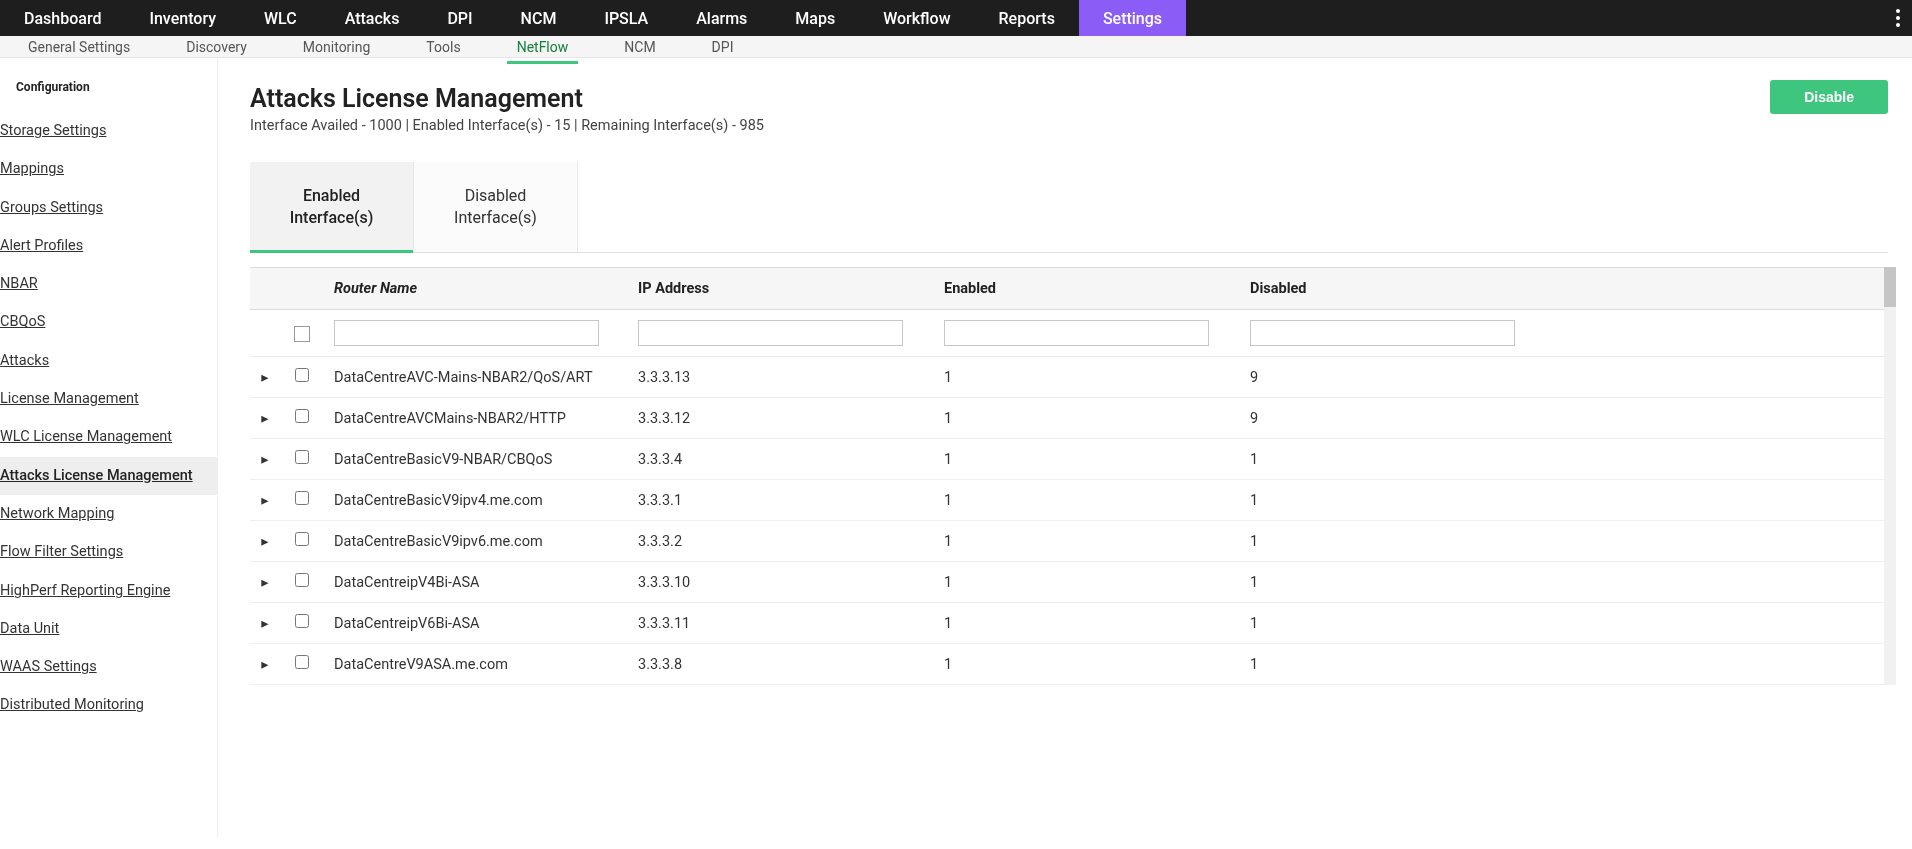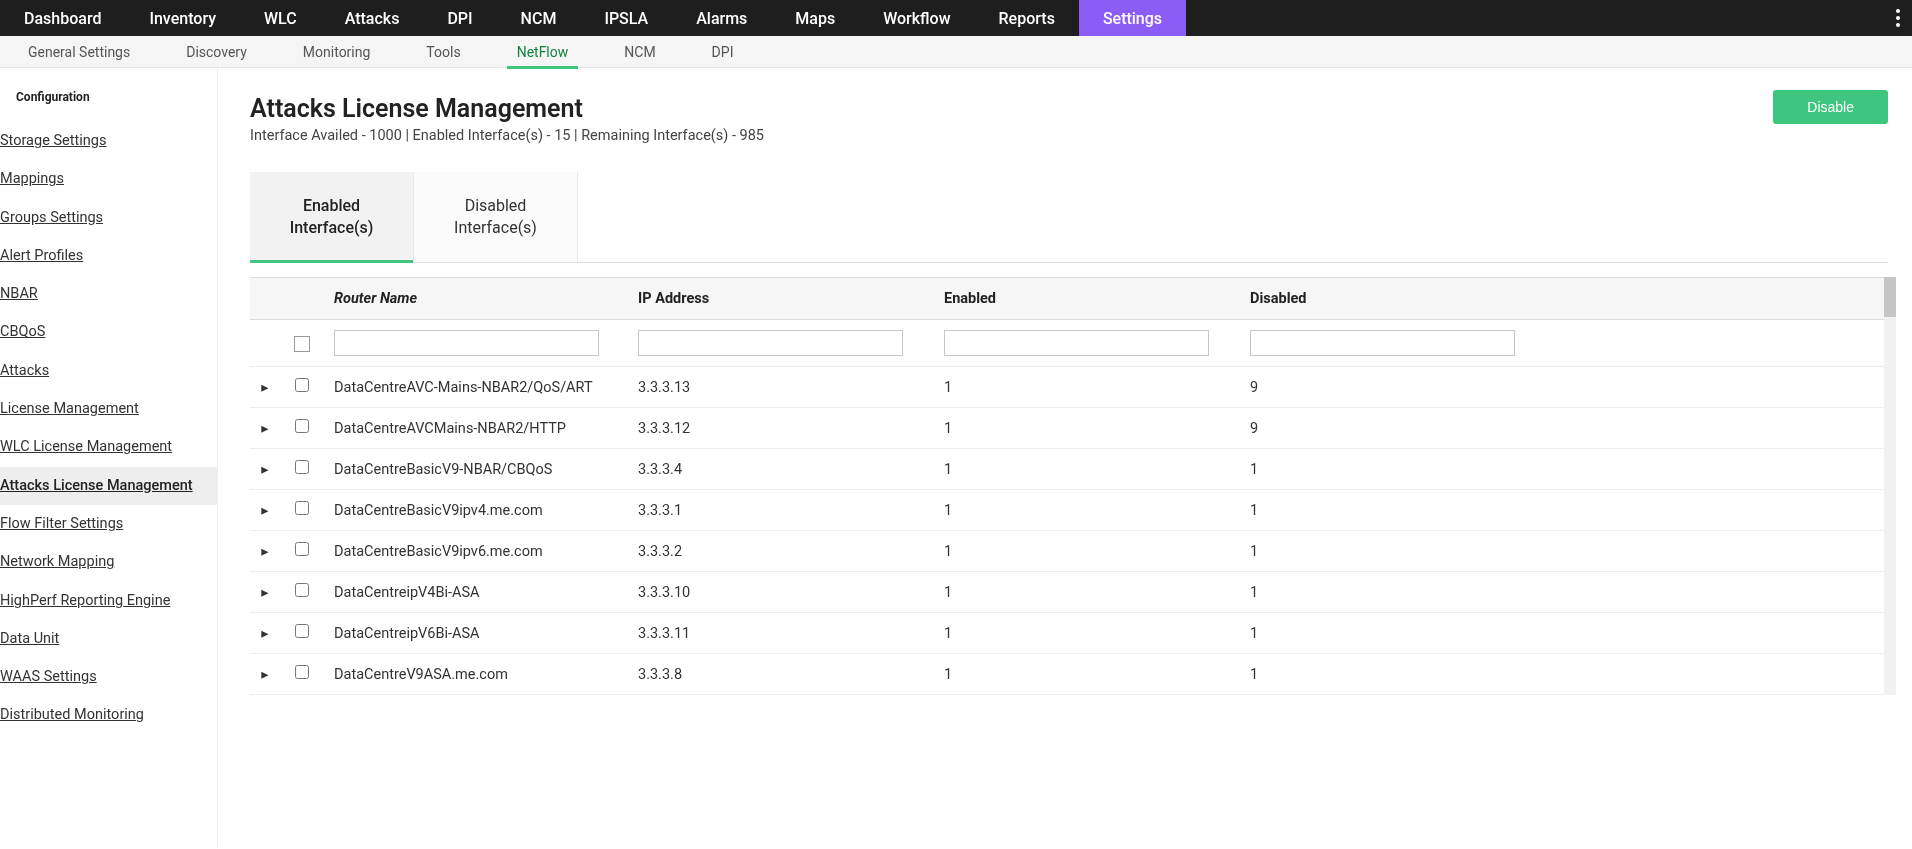--- a/index.html
+++ b/index.html
@@ -4,36 +4,36 @@
 <style>
   * { box-sizing: border-box; margin: 0; padding: 0; }
   body { font-family: -apple-system, BlinkMacSystemFont, "Segoe UI", Roboto, Arial, sans-serif; font-size: 14px; color: #333; background: #fff; width: 1912px; }
   
   .top-nav { background: #1e1e1e; height: 36px; display: flex; align-items: center; position: relative; }
   .top-nav-item { color: #fff; padding: 0 24px; height: 36px; display: flex; align-items: center; cursor: pointer; font-size: 16px; font-weight: 500; }
   .top-nav-item.active { background: #8b5cf6; }
   .top-nav-kebab { position: absolute; right: 12px; color: #fff; font-size: 18px; cursor: pointer; display: flex; flex-direction: column; gap: 3px; }
   .top-nav-kebab span { width: 4px; height: 4px; background: #fff; border-radius: 50%; display: block; }
   
-  .sub-nav { background: #f5f5f5; height: 32px; display: flex; align-items: center; border-bottom: 1px solid #e5e5e5; }
+  .sub-nav { background: #f5f5f5; height: 22px; display: flex; align-items: center; border-bottom: 1px solid #e5e5e5; }
   .sub-nav-item { color: #555; padding: 0 28px; height: 35px; display: flex; align-items: center; cursor: pointer; font-size: 14px; position: relative; }
   .sub-nav-item.active { color: #15803d; }
   .sub-nav-item.active::after { content: ""; position: absolute; bottom: 0; left: 18px; right: 18px; height: 3px; background: #3ec67f; }
   
   .layout { display: flex; }
   .sidebar { width: 218px; border-right: 1px solid #eee; min-height: 780px; padding-top: 22px; }
   .sidebar-title { font-size: 12px; font-weight: 700; color: #222; padding: 0 16px 18px 16px; }
   .sidebar-item { padding: 9px 0; font-size: 14.5px; color: #333; cursor: pointer; line-height: 1.4; text-decoration: underline; }
   .sidebar-item.active { background: #eeeeee; color: #222; font-weight: 500; }
   
   .main { flex: 1; padding: 26px 24px 0 32px; position: relative; }
   .page-header { position: relative; }
   .page-title { font-size: 25px; font-weight: 600; color: #222; }
   .page-subtitle { font-size: 14.5px; color: #444; margin-top: 4px; }
-  .disable-btn { position: absolute; right: 0; top: -4px; background: #3ec67f; color: #fff; border: none; border-radius: 3px; padding: 9px 34px; font-size: 14px; font-weight: 400; cursor: pointer; }
+  .disable-btn { position: absolute; right: 0; top: -4px; background: #3ec67f; color: #fff; border: none; border-radius: 3px; padding: 9px 34px; font-size: 14px; font-weight: 700; cursor: pointer; }
   
   .tabs { display: flex; margin-top: 28px; border-bottom: 1px solid #dfdfdf; }
   .tab { width: 164px; height: 90px; display: flex; align-items: center; justify-content: center; text-align: center; font-size: 16px; color: #333; cursor: pointer; border-right: 1px solid #e8e8e8; position: relative; background: #fbfbfb; }
   .tab.active { background: #f2f2f2; color: #222; font-weight: 500; }
   .tab.active::after { content: ""; position: absolute; bottom: -1px; left: 0; right: 0; height: 3px; background: #3ec67f; }
   .tab-label { line-height: 1.35; }
   
   .table-wrap { margin-top: 14px; position: relative; }
   .scrollbar { width: 12px; background: #f1f1f1; position: absolute; right: -8px; top: 0; bottom: 0; }
   .scrollbar-thumb { background: #c5c5c5; width: 12px; height: 40px; position: absolute; top: 0; }
@@ -94,22 +94,22 @@
         <div class="sidebar-item">Storage Settings</div>
         <div class="sidebar-item">Mappings</div>
         <div class="sidebar-item">Groups Settings</div>
         <div class="sidebar-item">Alert Profiles</div>
         <div class="sidebar-item">NBAR</div>
         <div class="sidebar-item">CBQoS</div>
         <div class="sidebar-item">Attacks</div>
         <div class="sidebar-item">License Management</div>
         <div class="sidebar-item">WLC License Management</div>
         <div class="sidebar-item active">Attacks License Management</div>
+        <div class="sidebar-item">Network Mapping</div>
         <div class="sidebar-item">Flow Filter Settings</div>
-        <div class="sidebar-item">Network Mapping</div>
         <div class="sidebar-item">HighPerf Reporting Engine</div>
         <div class="sidebar-item">Data Unit</div>
         <div class="sidebar-item">WAAS Settings</div>
         <div class="sidebar-item">Distributed Monitoring</div>
       </div>
   </div>
 
   <div class="main">
     <div class="page-header">
       <div class="page-title">Attacks License Management</div>

